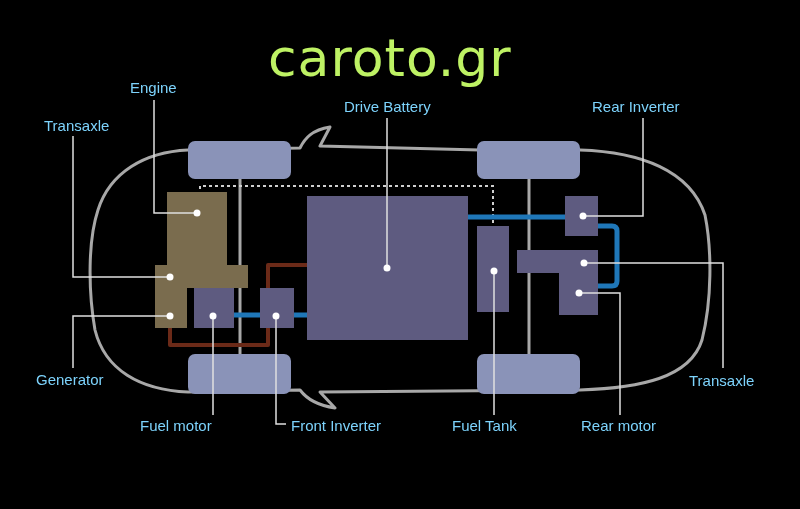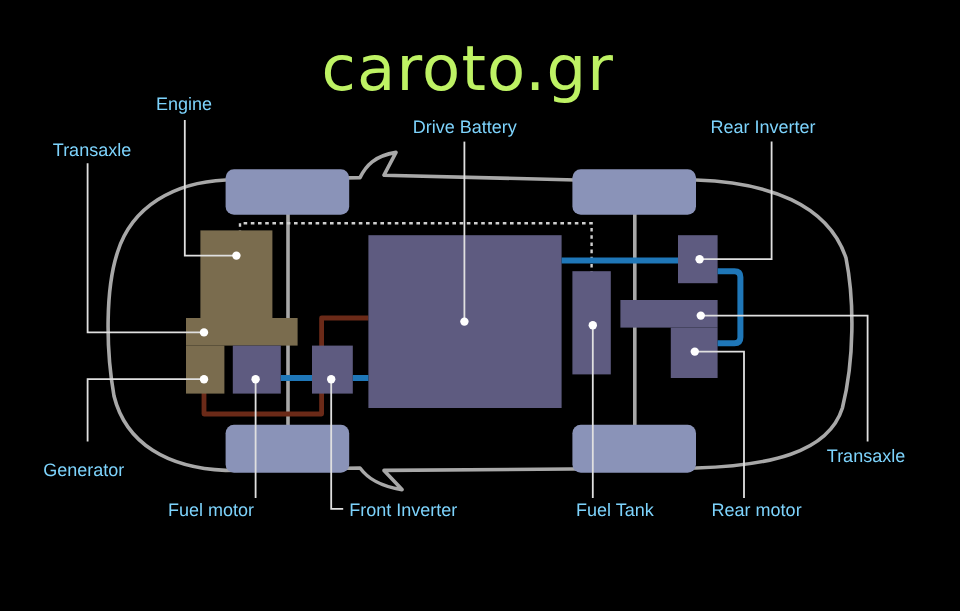--- a/index.html
+++ b/index.html
@@ -68,20 +68,20 @@
     <circle cx="579" cy="293" r="3.5"></circle>
     <circle cx="583" cy="216" r="3.5"></circle>
     <circle cx="584" cy="263" r="3.5"></circle>
   </g>
 </svg>
 
 <div class="watermark">caroto.gr</div>
 
 <div class="label" style="left:130px; top:80px;">Engine</div>
 <div class="label" style="left:44px; top:118px;">Transaxle</div>
-<div class="label" style="left:36px; top:385px;">Generator</div>
+<div class="label" style="left:36px; top:372px;">Generator</div>
 <div class="label" style="left:140px; top:418px;">Fuel motor</div>
 <div class="label" style="left:291px; top:418px;">Front Inverter</div>
 <div class="label" style="left:324px; top:99px;margin-left:20px;">Drive Battery</div>
-<div class="label" style="left:480px; top:418px;text-align:center;">Fuel Tank</div>
-<div class="label" style="left:581px; top:418px;margin-left:12px;">Rear motor</div>
+<div class="label" style="left:452px; top:418px;text-align:center;">Fuel Tank</div>
+<div class="label" style="left:581px; top:418px;">Rear motor</div>
 <div class="label" style="left:592px; top:99px;text-align:center;">Rear Inverter</div>
 <div class="label" style="left:689px; top:373px;">Transaxle</div>
 
 </body></html>

